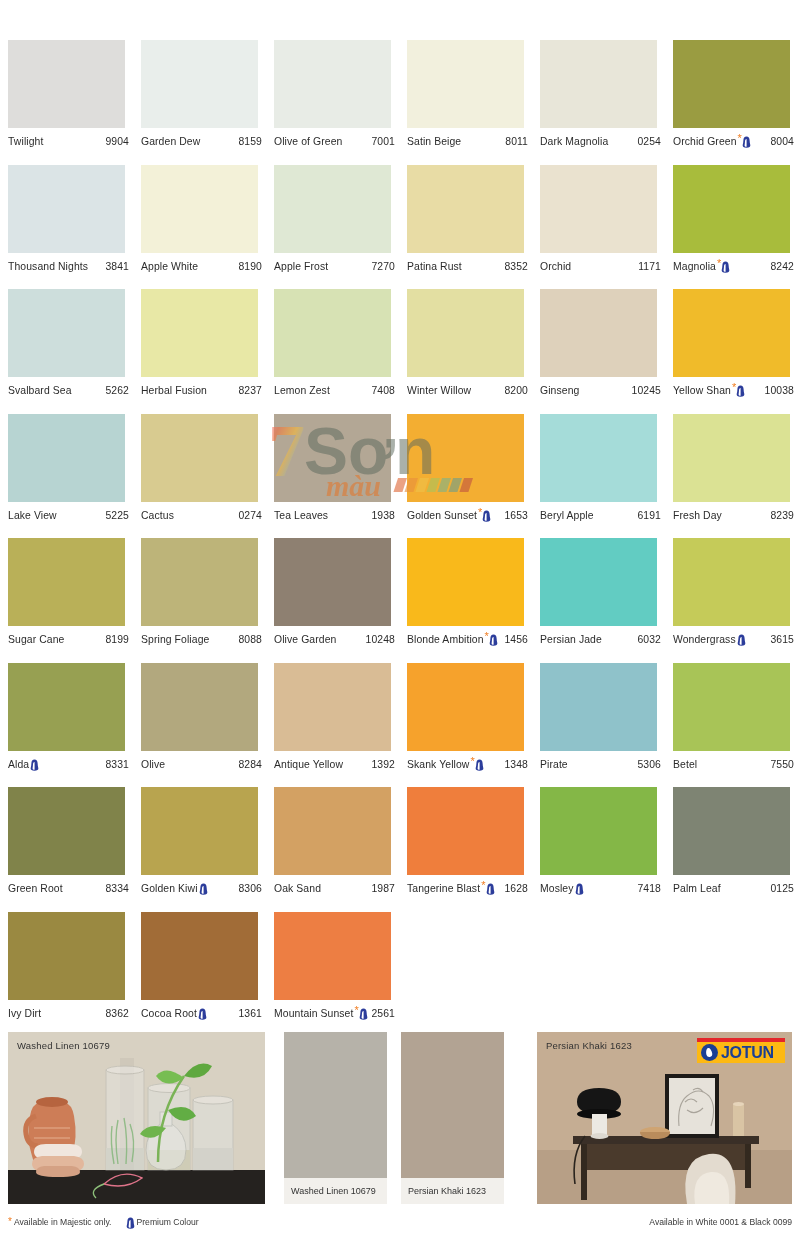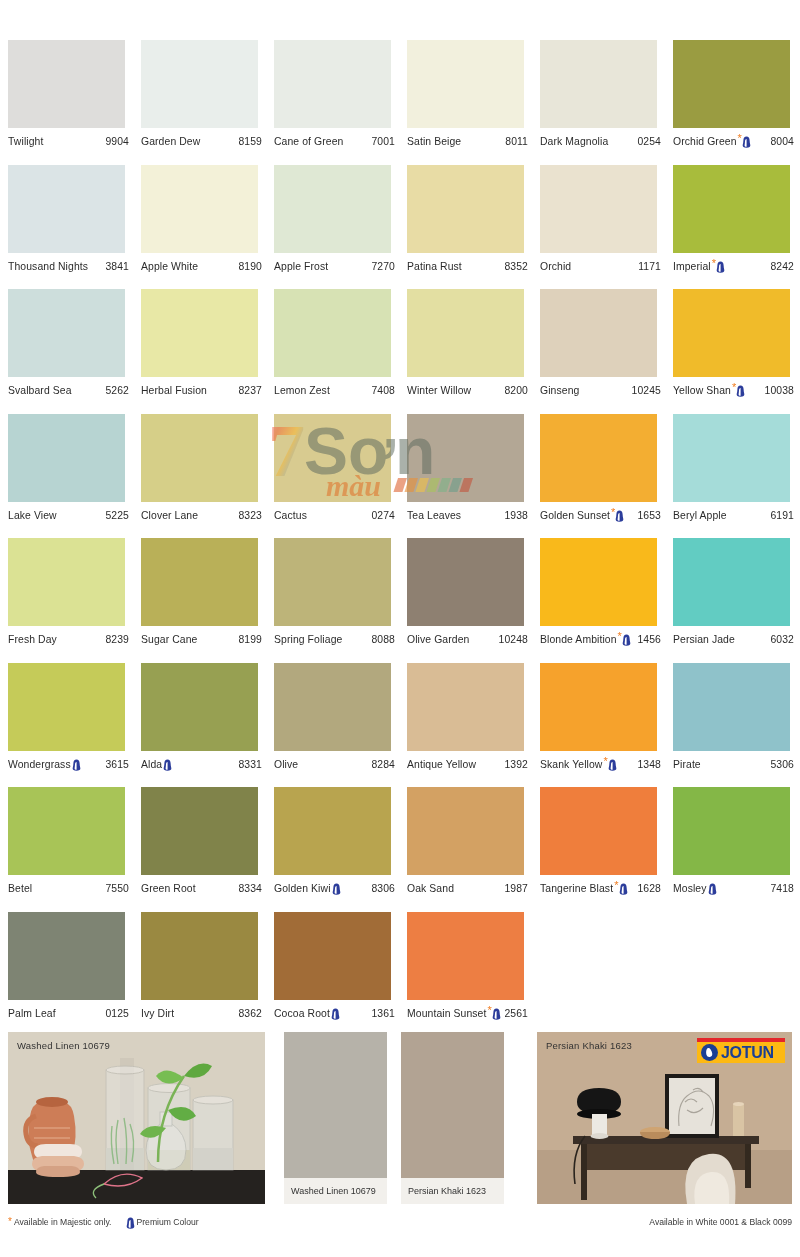--- a/index.html
+++ b/index.html
@@ -233,21 +233,21 @@
       <div class="swatch-cell">
         <div class="swatch-chip" style="background:#e9eeeb"></div>
         <div class="swatch-label">
           <span class="swatch-name">Garden Dew</span>
           <span class="swatch-code">8159</span>
         </div>
       </div>
       <div class="swatch-cell">
         <div class="swatch-chip" style="background:#e8ece6"></div>
         <div class="swatch-label">
-          <span class="swatch-name">Cane of Green</span>
+          <span class="swatch-name">Olive of Green</span>
           <span class="swatch-code">7001</span>
         </div>
       </div>
       <div class="swatch-cell">
         <div class="swatch-chip" style="background:#f2f0dd"></div>
         <div class="swatch-label">
           <span class="swatch-name">Satin Beige</span>
           <span class="swatch-code">8011</span>
         </div>
       </div>
@@ -305,21 +305,21 @@
       <div class="swatch-cell">
         <div class="swatch-chip" style="background:#eae2cf"></div>
         <div class="swatch-label">
           <span class="swatch-name">Orchid</span>
           <span class="swatch-code">1171</span>
         </div>
       </div>
       <div class="swatch-cell">
         <div class="swatch-chip" style="background:#a8bc3c"></div>
         <div class="swatch-label">
-          <span class="swatch-name">Imperial</span>
+          <span class="swatch-name">Magnolia</span>
           <span class="swatch-marks">
             <span class="mark-star">*</span>
             <span class="mark-penguin">
      <svg viewBox="0 0 9 12" width="9" height="12" xmlns="http://www.w3.org/2000/svg">
        <path d="M4.5 0.4 C2.5 0.4 1.4 2 1.4 4.2 C1.4 6 1 7.4 0.7 9 C0.4 10.6 1.6 11.7 4.5 11.7 C7.4 11.7 8.6 10.6 8.3 9 C8 7.4 7.6 6 7.6 4.2 C7.6 2 6.5 0.4 4.5 0.4 Z" fill="#2c3d9b"></path>
        <path d="M4.6 3 C3.5 3 3 4.2 3 5.6 C3 7.2 2.7 8.4 2.6 9.3 C2.5 10.3 3.3 10.8 4.6 10.8 Z" fill="#ffffff"></path>
      </svg>
             </span>
           </span>
           <span class="swatch-code">8242</span>
@@ -374,27 +374,20 @@
             </span>
           </span>
           <span class="swatch-code">10038</span>
         </div>
       </div>
       <div class="swatch-cell">
         <div class="swatch-chip" style="background:#b7d4d2"></div>
         <div class="swatch-label">
           <span class="swatch-name">Lake View</span>
           <span class="swatch-code">5225</span>
-        </div>
-      </div>
-      <div class="swatch-cell">
-        <div class="swatch-chip" style="background:#d6cf88"></div>
-        <div class="swatch-label">
-          <span class="swatch-name">Clover Lane</span>
-          <span class="swatch-code">8323</span>
         </div>
       </div>
       <div class="swatch-cell">
         <div class="swatch-chip" style="background:#d8cb90"></div>
         <div class="swatch-label">
           <span class="swatch-name">Cactus</span>
           <span class="swatch-code">0274</span>
         </div>
       </div>
       <div class="swatch-cell">

